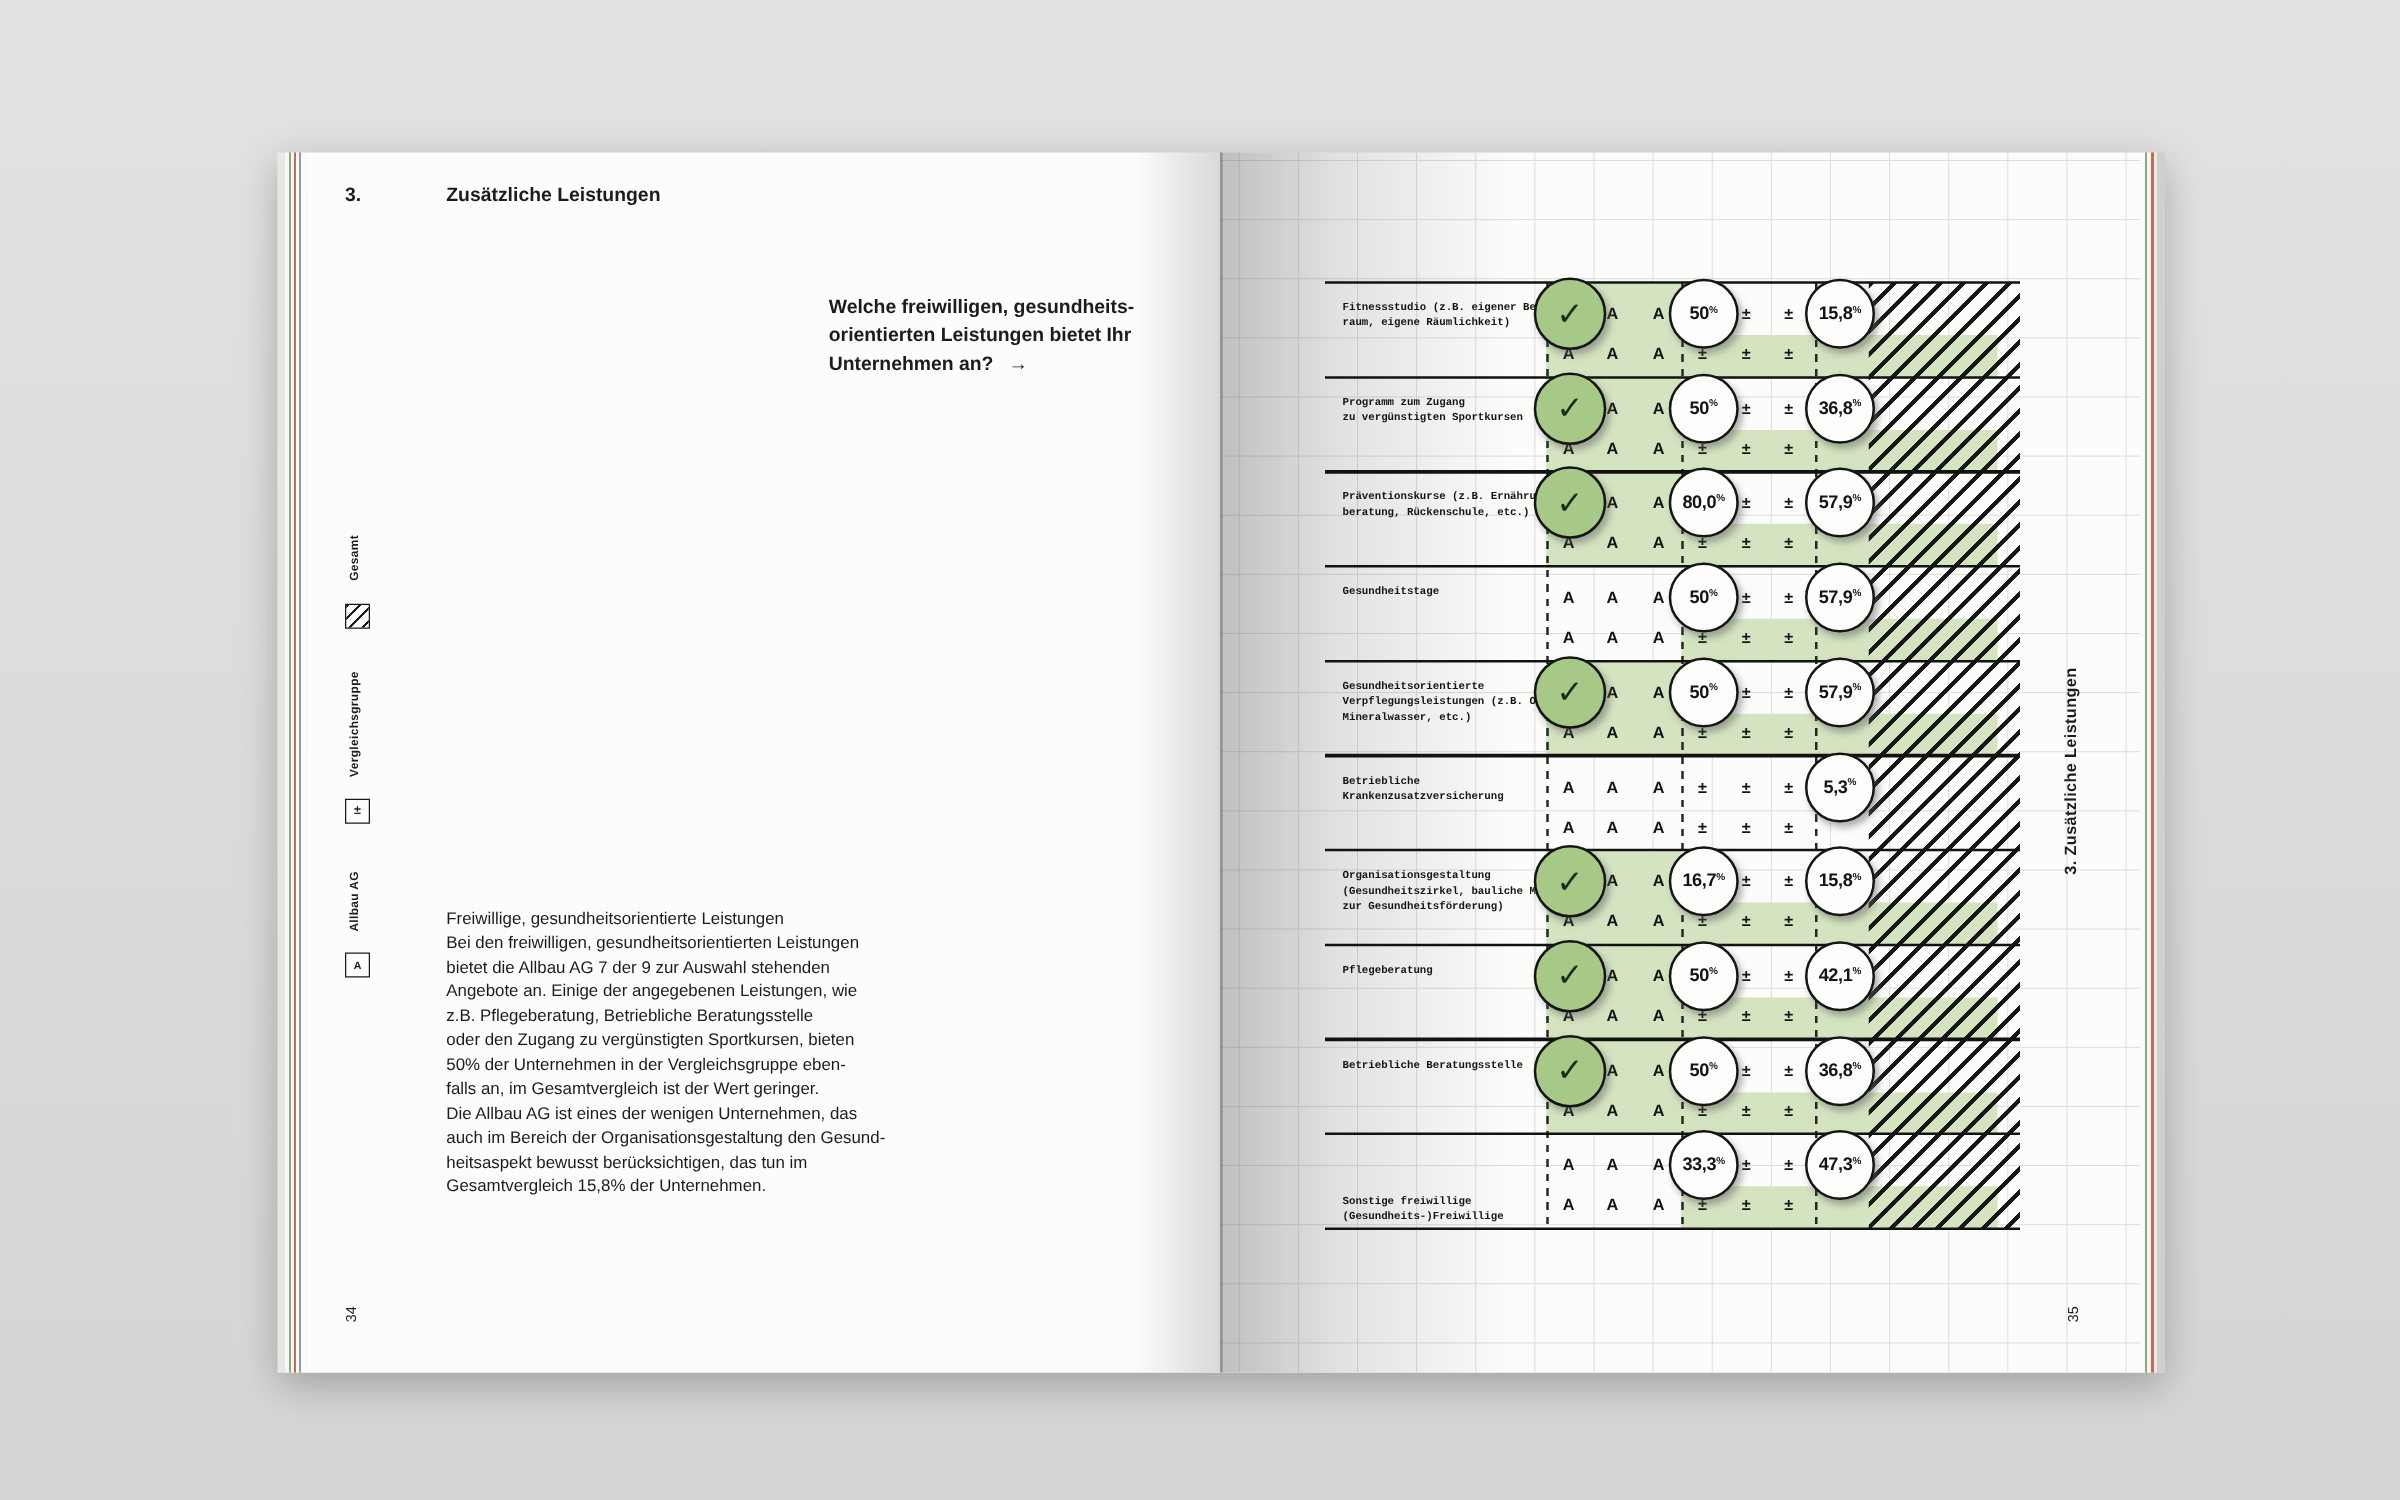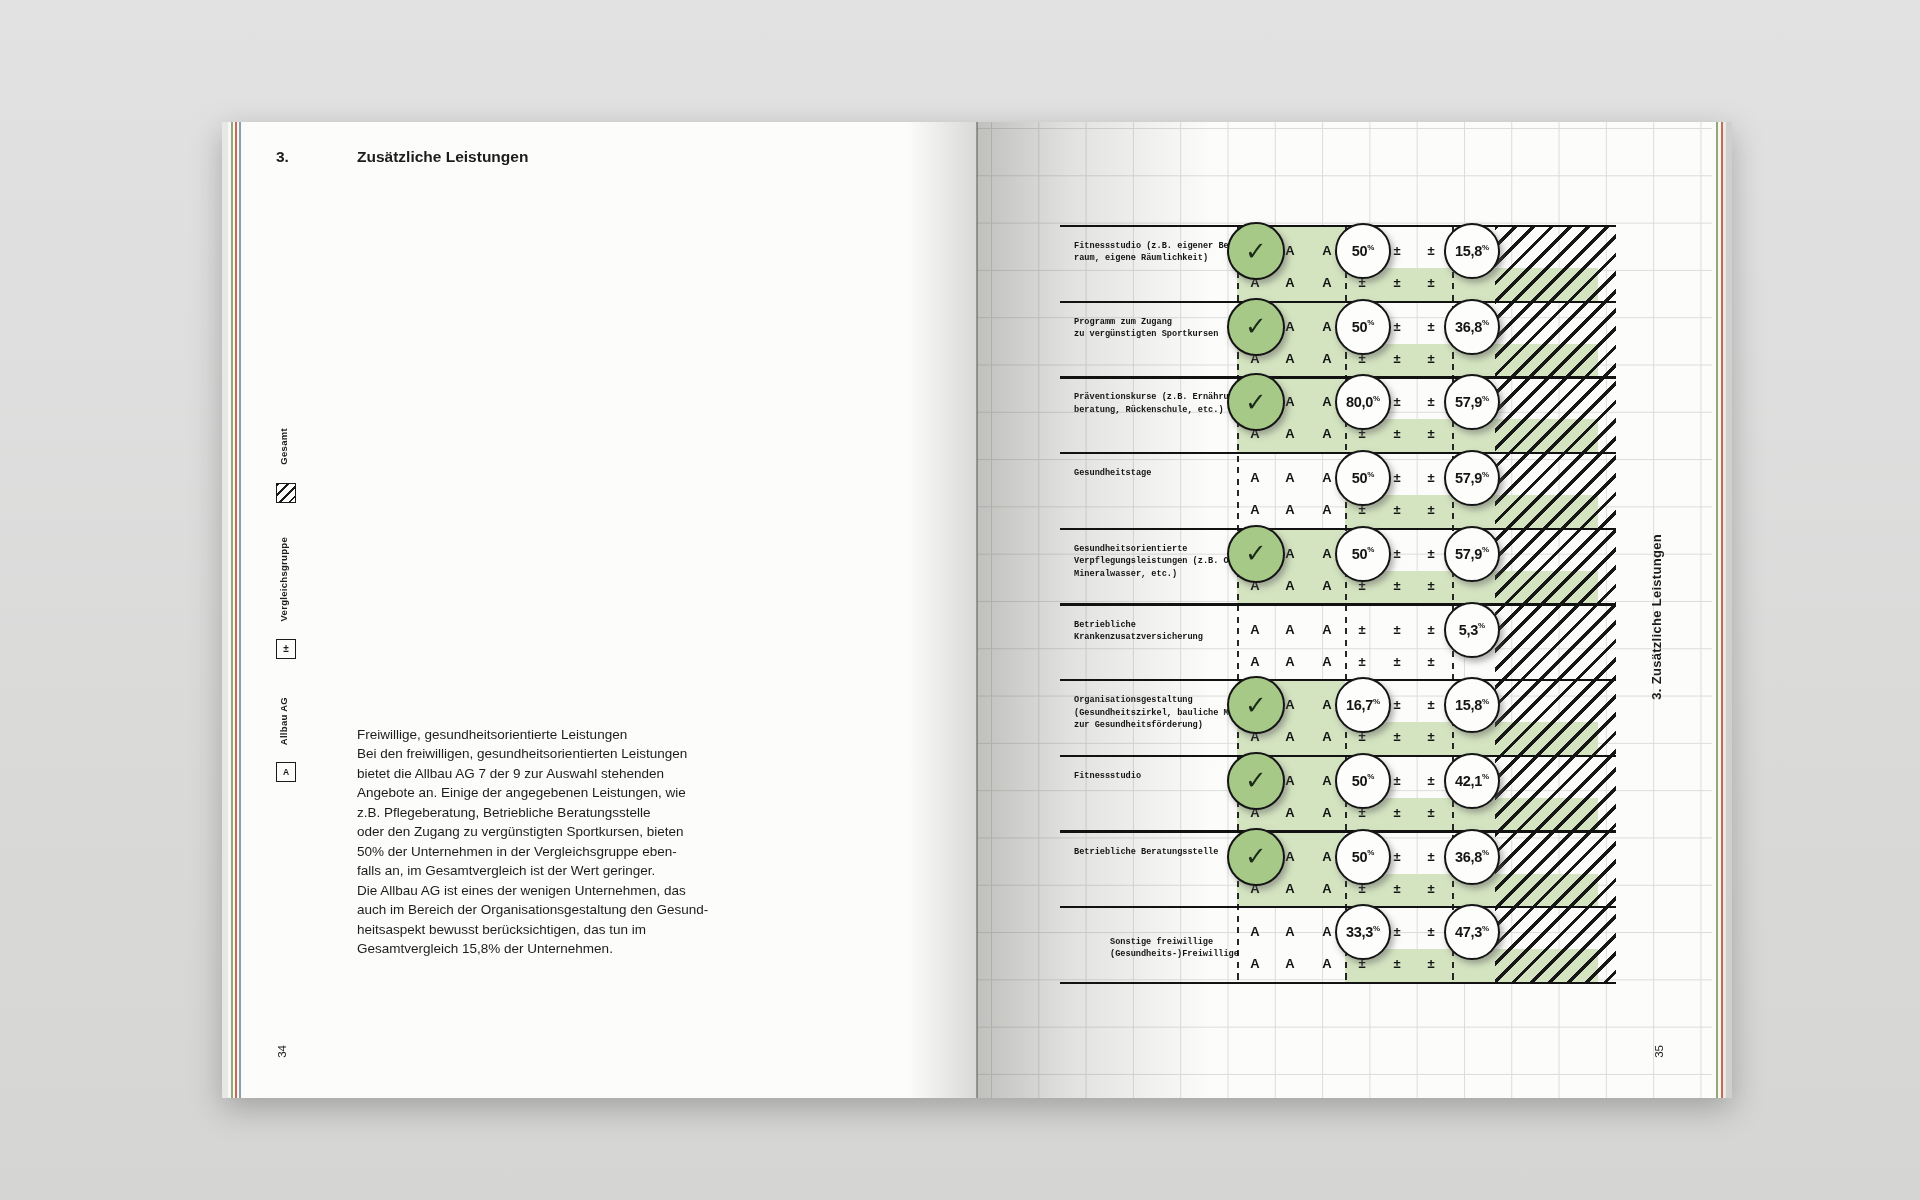--- a/index.html
+++ b/index.html
@@ -72,20 +72,27 @@
 <body>
 
 <div class="stage">
   <div class="book">
     <div class="stripesL"></div>
 
     <div class="page pageL">
       <div class="chapter-num">3.</div>
       <div class="chapter-title">Zusätzliche Leistungen</div>
 
+      <div class="question">
+        <div>Welche freiwilligen, gesundheits-</div>
+        <div>orientierten Leistungen bietet Ihr</div>
+        <div>
+          <span>Unternehmen an?</span><span class="arrow">→</span>
+        </div>
+      </div>
 
       <div class="leg-label vtext" style="bottom:633px">Gesamt</div>
       <div class="leg-icon" style="top:361px">
         <div class="icon-hatch"></div>
       </div>
 
       <div class="leg-label vtext" style="bottom:476px">Vergleichsgruppe</div>
       <div class="leg-icon" style="top:517px">
         <span class="leg-sym">±</span>
       </div>
@@ -301,21 +308,21 @@
           <div class="circ check" style="left: 167px; top: 450.2px;">✓</div>
           <div class="circ val" style="left: 275px; top: 451.2px;">
             <span class="vnum">16,7</span>
             <span class="pct">%</span>
           </div>
           <div class="circ val" style="left: 384px; top: 451.2px;">
             <span class="vnum">15,8</span>
             <span class="pct">%</span>
           </div>
           <div class="rlabel" style="left: 14px; top: 543.9px;">
-            <div>Fitnessstudio</div>
+            <div>Pflegeberatung</div>
           </div>
           <div class="sym" style="left: 218px; top: 545.9px;">A</div>
           <div class="sym" style="left: 255px; top: 545.9px;">A</div>
           <div class="sym" style="left: 325px; top: 545.9px;">±</div>
           <div class="sym" style="left: 359px; top: 545.9px;">±</div>
           <div class="sym" style="left: 183px; top: 577.9px;">A</div>
           <div class="sym" style="left: 218px; top: 577.9px;">A</div>
           <div class="sym" style="left: 255px; top: 577.9px;">A</div>
           <div class="sym" style="left: 290px; top: 577.9px;">±</div>
           <div class="sym" style="left: 325px; top: 577.9px;">±</div>
@@ -344,21 +351,21 @@
           <div class="sym" style="left: 359px; top: 653.6px;">±</div>
           <div class="circ check" style="left: 167px; top: 601.6px;">✓</div>
           <div class="circ val" style="left: 275px; top: 602.6px;">
             <span class="vnum">50</span>
             <span class="pct">%</span>
           </div>
           <div class="circ val" style="left: 384px; top: 602.6px;">
             <span class="vnum">36,8</span>
             <span class="pct">%</span>
           </div>
-          <div class="rlabel" style="left: 14px; top: 710px; margin-left: 36px;">
+          <div class="rlabel" style="left: 14px; top: 729px;">
             <div>Sonstige freiwillige</div>
             <div>(Gesundheits-)Freiwillige</div>
           </div>
           <div class="sym" style="left: 183px; top: 697.3px;">A</div>
           <div class="sym" style="left: 218px; top: 697.3px;">A</div>
           <div class="sym" style="left: 255px; top: 697.3px;">A</div>
           <div class="sym" style="left: 325px; top: 697.3px;">±</div>
           <div class="sym" style="left: 359px; top: 697.3px;">±</div>
           <div class="sym" style="left: 183px; top: 729.3px;">A</div>
           <div class="sym" style="left: 218px; top: 729.3px;">A</div>

